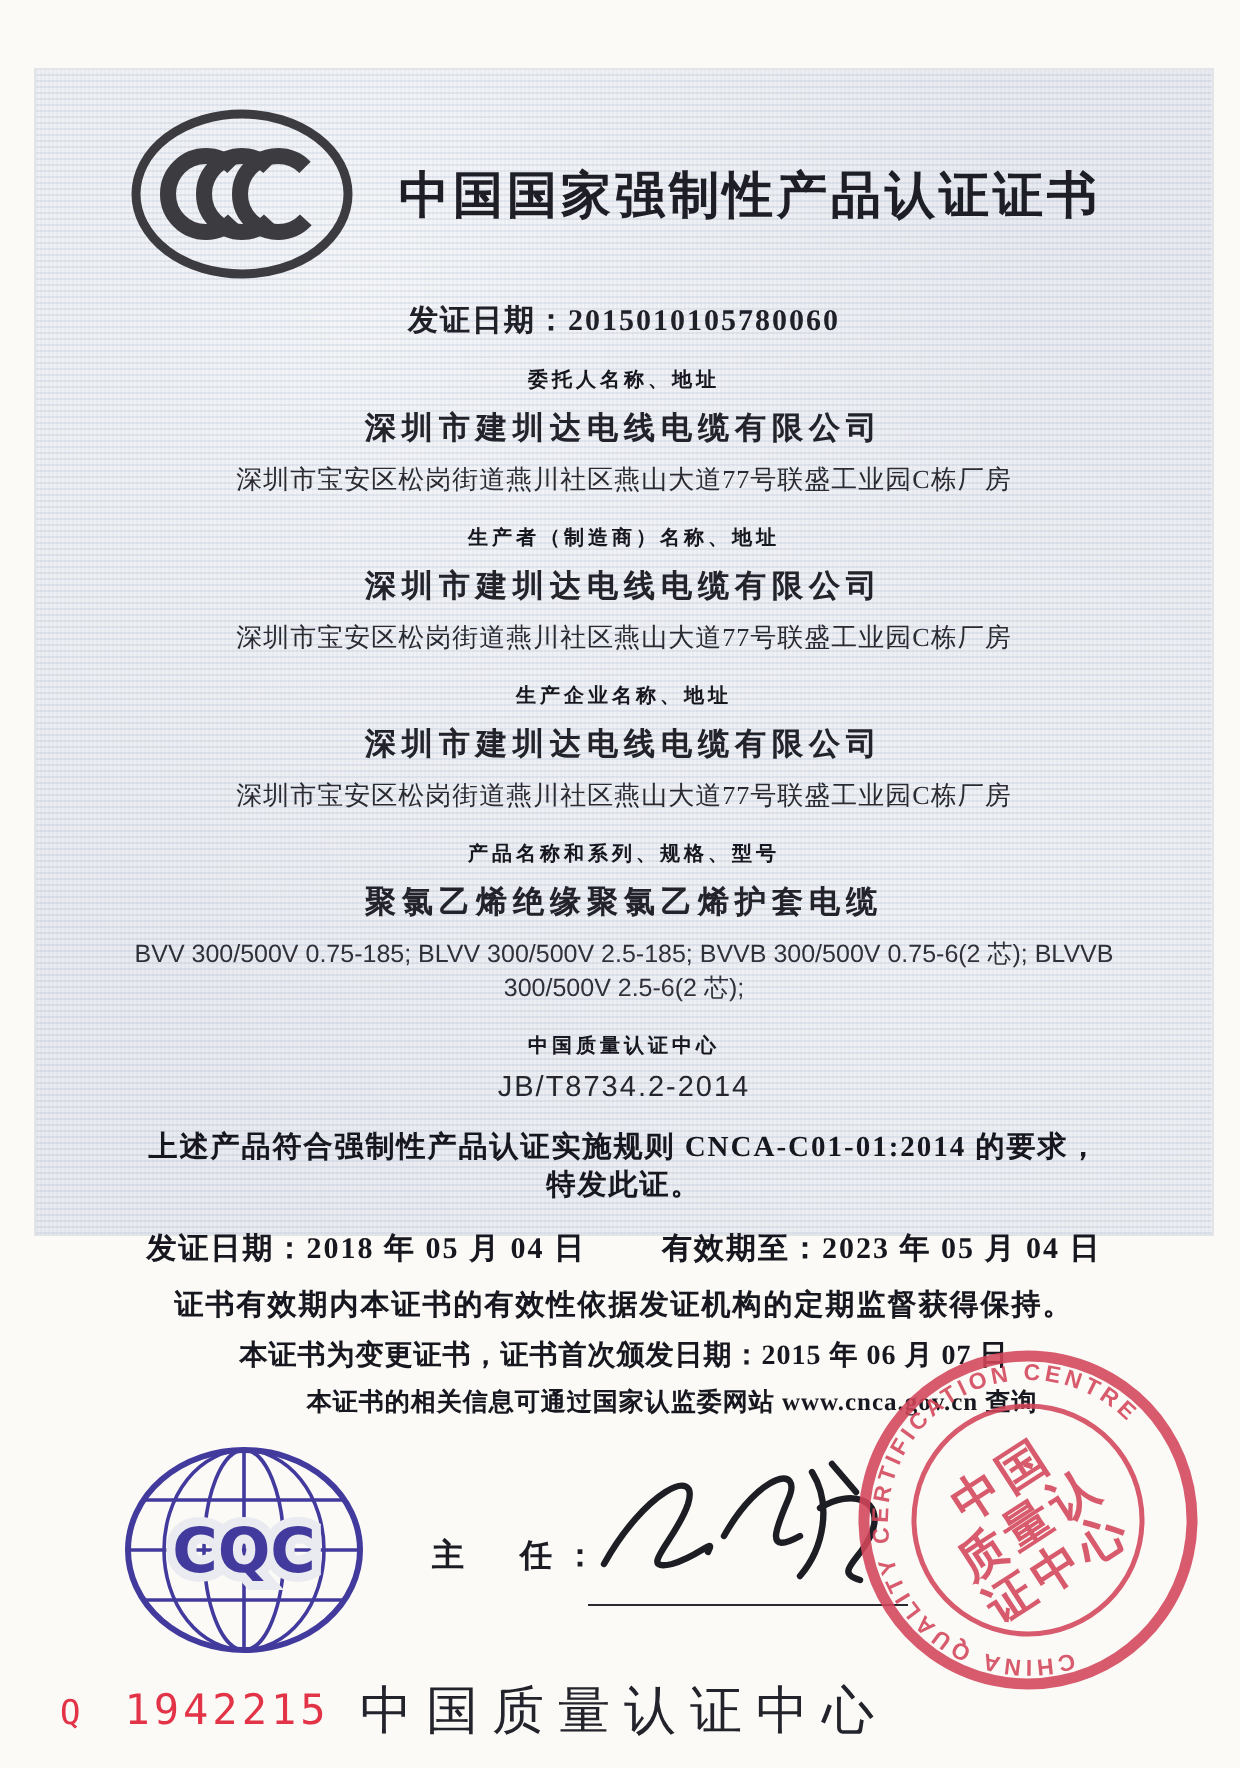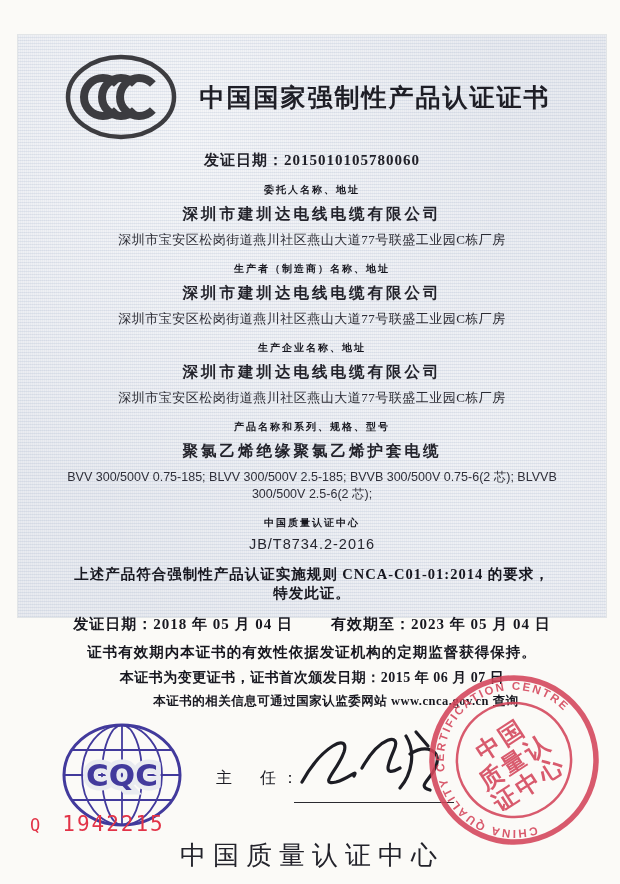--- a/index.html
+++ b/index.html
@@ -40,28 +40,28 @@
     font-size:14.5px;letter-spacing:1px;color:#26262e;}
   .stmt{margin-top:13px;font-size:14.5px;font-weight:bold;letter-spacing:1px;color:#17171f;line-height:1.35;padding:0 14px;}
   .dates{margin-top:11px;font-size:15px;font-weight:bold;letter-spacing:1px;color:#17171f;}
   .dates .gap{display:inline-block;width:38px;}
   .note1{margin-top:9px;font-size:14.5px;font-weight:bold;letter-spacing:1px;color:#17171f;}
   .note2{margin-top:7px;font-size:14px;font-weight:bold;letter-spacing:.5px;color:#17171f;}
   .note3{margin-top:6px;font-size:12.5px;font-weight:bold;letter-spacing:.5px;color:#17171f;padding-left:48px;}
   .sign-row{position:relative;height:122px;margin-top:4px;}
   .cqc-logo{position:absolute;left:40px;top:6px;}
   .director{position:absolute;left:198px;top:26px;width:236px;text-align:left;}
-  .director-label{font-size:16px;font-weight:400;letter-spacing:6px;color:#1c1c24;
+  .director-label{font-size:16px;font-weight:700;letter-spacing:6px;color:#1c1c24;
      position:absolute;left:0;top:28px;text-align:right;}
   .sig-line{position:absolute;left:78px;top:62px;width:160px;border-bottom:1.6px solid #2a2a30;}
   .sig-svg{position:absolute;left:72px;top:-16px;}
   .seal{position:absolute;left:408px;top:-42px;width:176px;height:176px;opacity:.88;}
   .org-name{font-size:26px;letter-spacing:7px;color:#23232b;margin-top:2px;font-family:"Liberation Sans","DejaVu Sans",sans-serif;}
   .serial{
-    position:absolute;left:30px;top:812px;
+    position:absolute;left:30px;top:843px;
     color:#e23347;font-family:"DejaVu Sans Mono","Liberation Mono",monospace;
     font-size:21px;letter-spacing:2px;
   }
   .serial .q{font-size:17px;margin-right:22px;letter-spacing:0;}
   svg{display:block;}
 </style>
 </head>
 <body>
 
 <div class="cert">
@@ -93,21 +93,21 @@
   <div class="addr-l">深圳市宝安区松岗街道燕川社区燕山大道77号联盛工业园C栋厂房</div>
 
   <div class="sec-h">产品名称和系列、规格、型号</div>
   <div class="name-l">聚氯乙烯绝缘聚氯乙烯护套电缆</div>
   <div class="models">
     <div>BVV 300/500V 0.75-185; BLVV 300/500V 2.5-185; BVVB 300/500V 0.75-6(2 芯); BLVVB</div>
     <div>300/500V 2.5-6(2 芯);</div>
   </div>
 
   <div class="sec-h">中国质量认证中心</div>
-  <div class="standard-v">JB/T8734.2-2016</div>
+  <div class="standard-v">JB/T8734.2-2014</div>
 
   <div class="stmt">
     <div>上述产品符合强制性产品认证实施规则 CNCA-C01-01:2014 的要求，</div>
     <div>特发此证。</div>
   </div>
 
   <div class="dates">
     <span>发证日期：2018 年 05 月 04 日</span><span class="gap"></span><span>有效期至：2023 年 05 月 04 日</span>
   </div>
 

